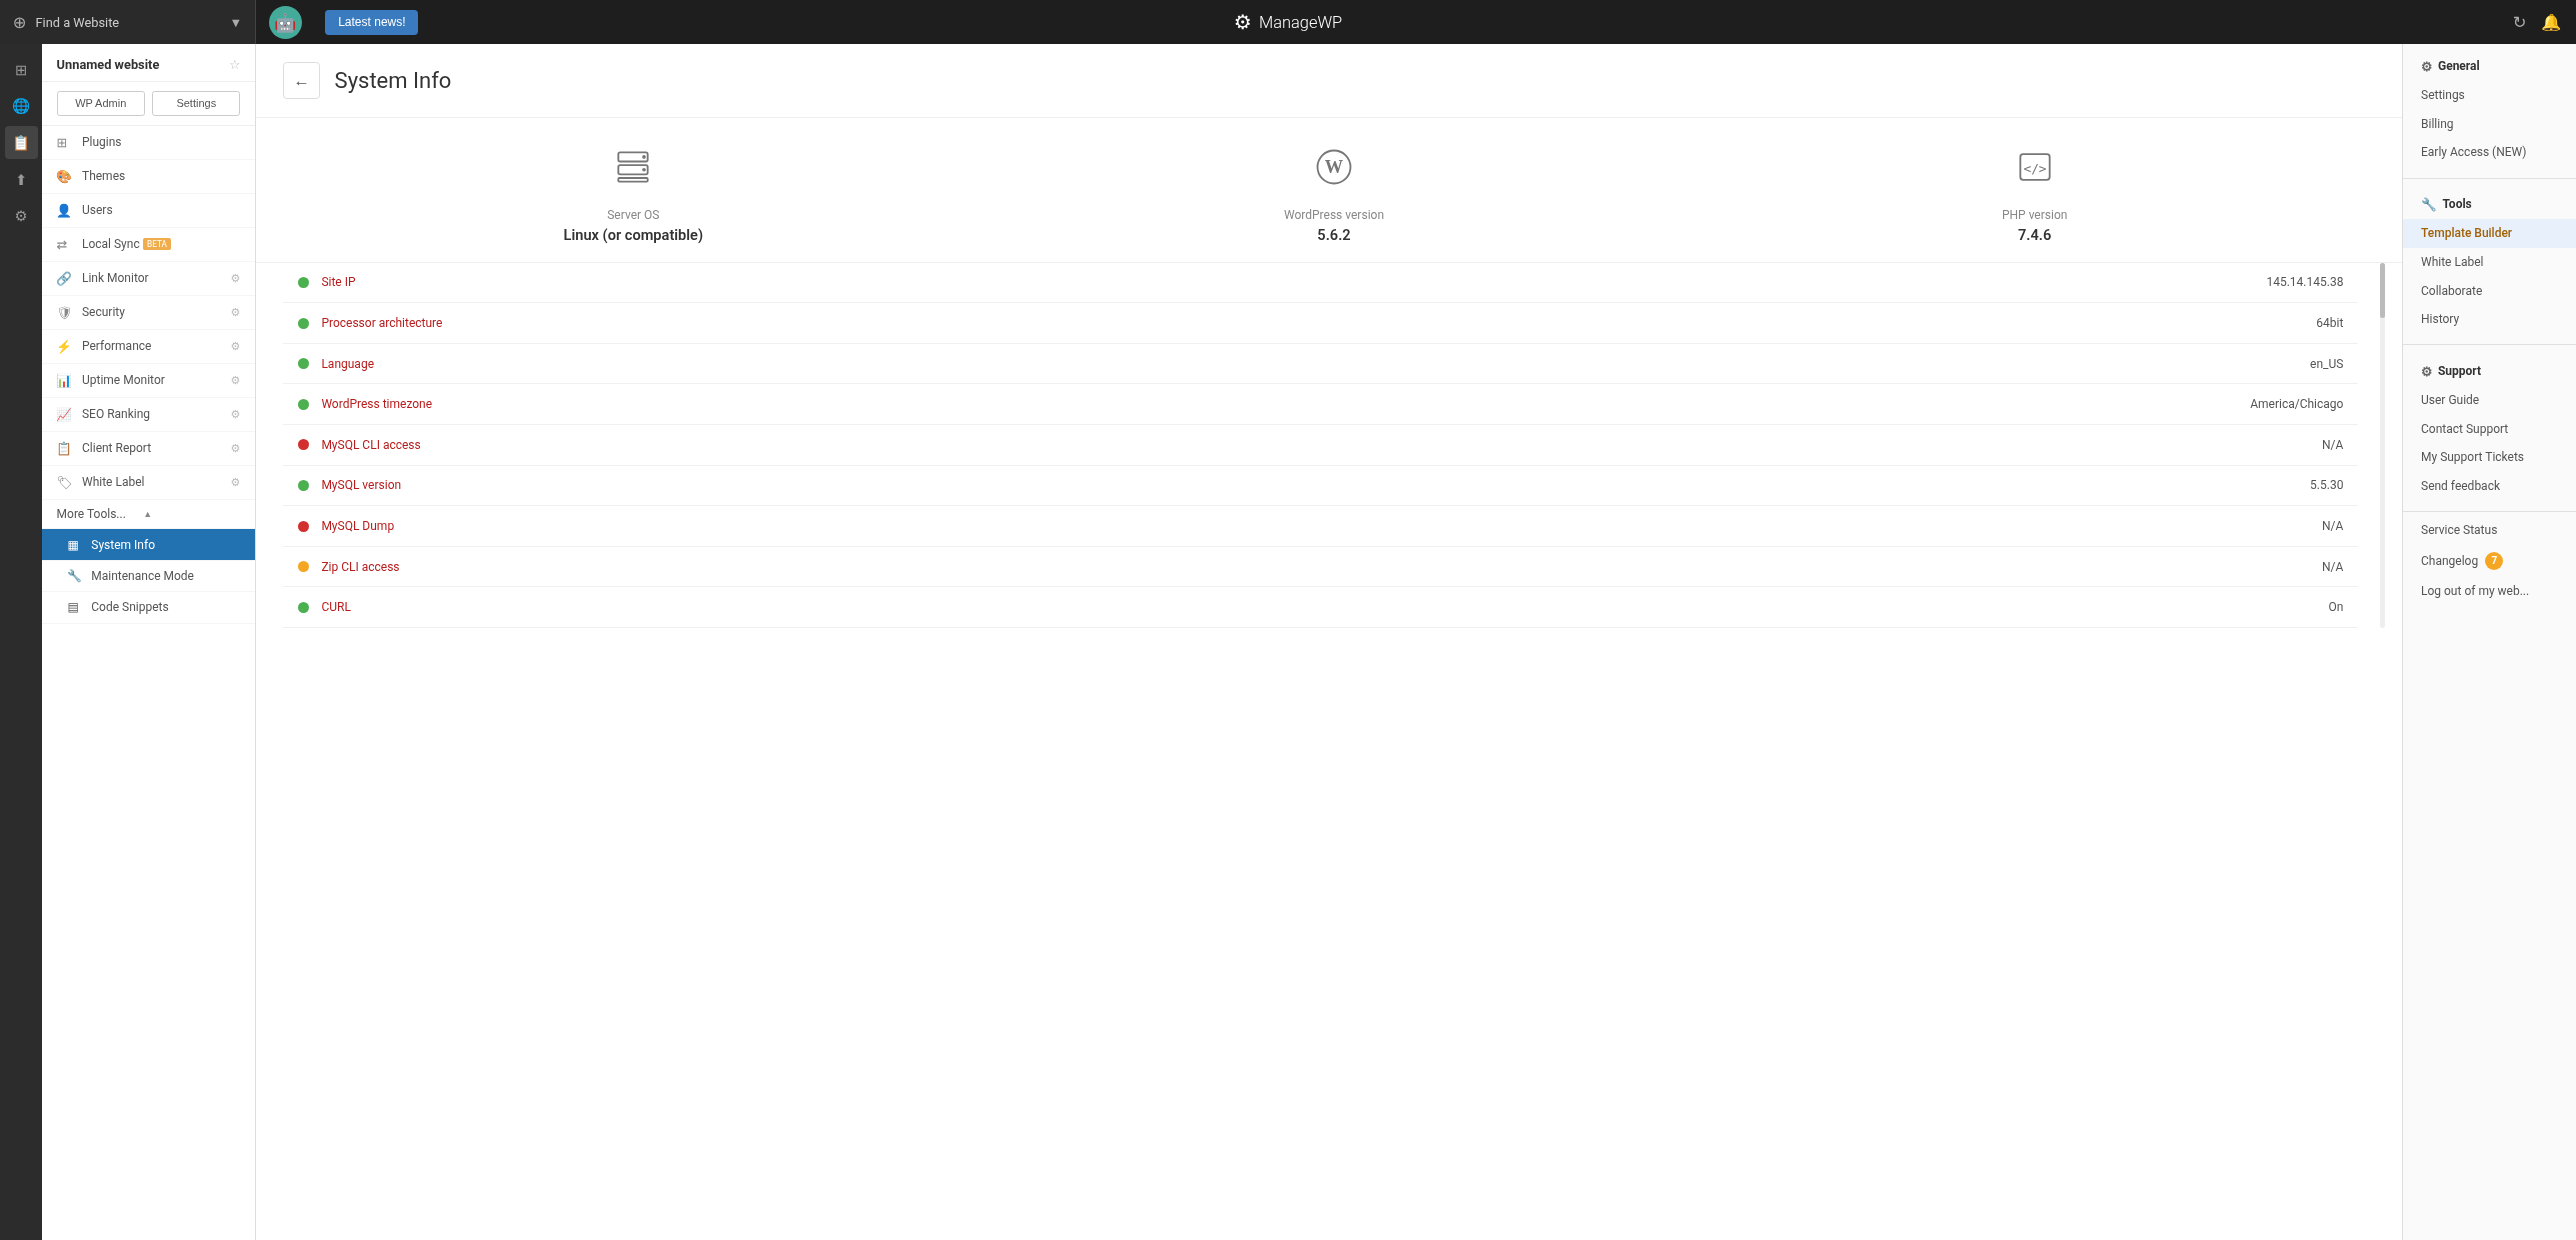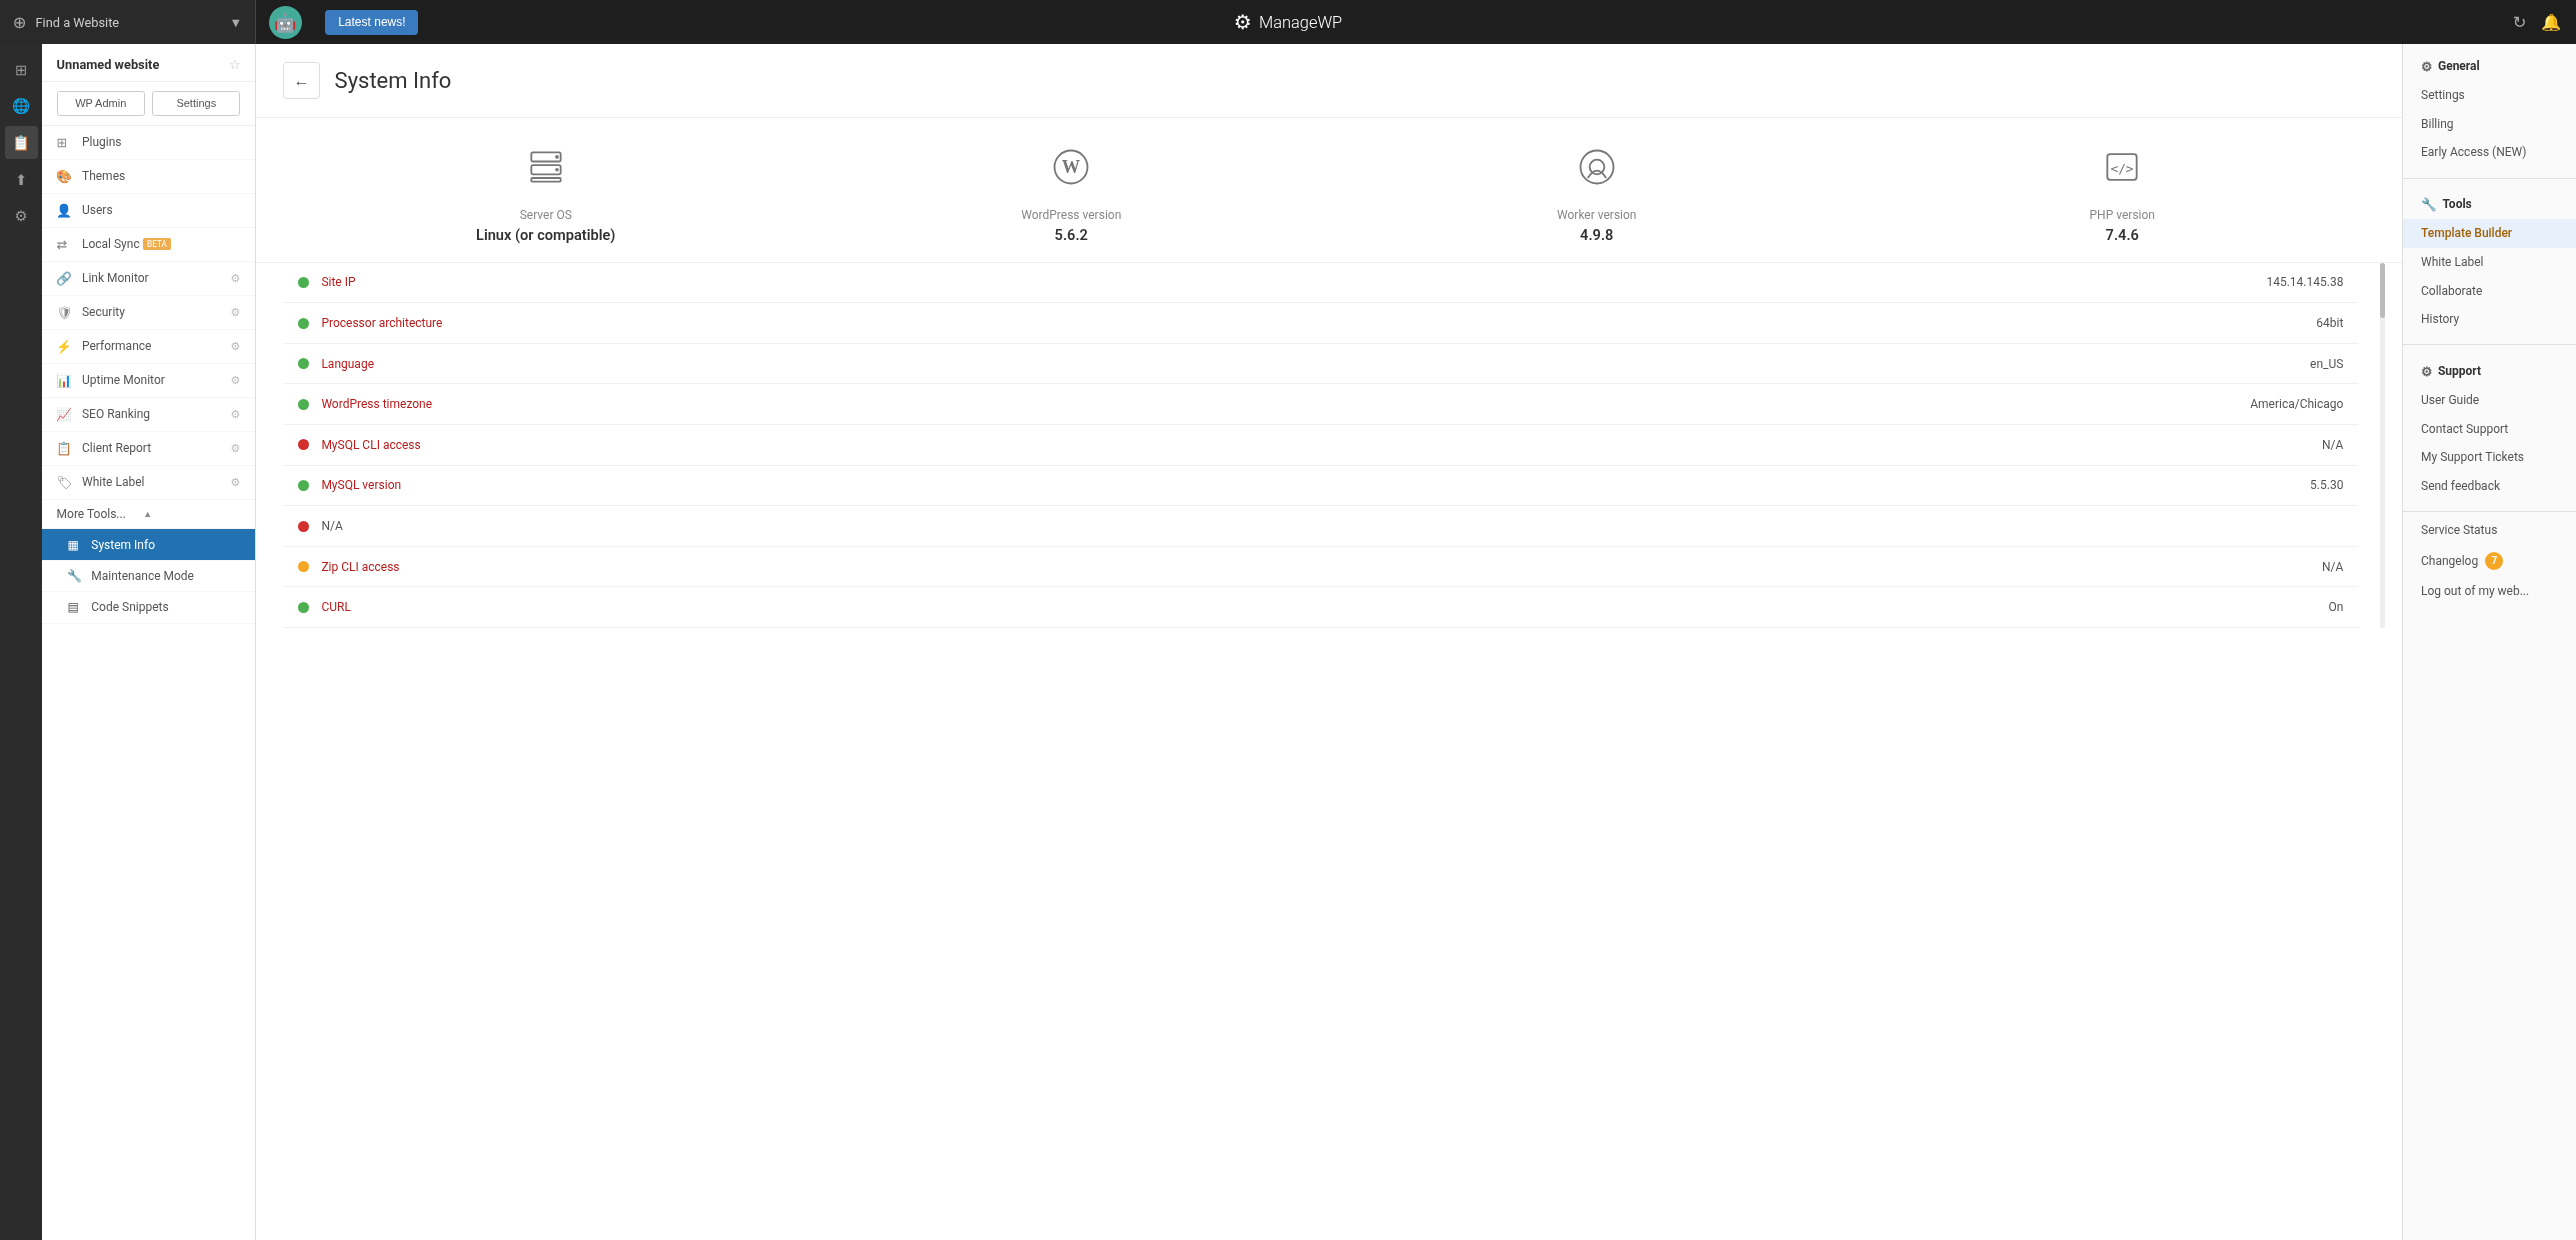--- a/index.html
+++ b/index.html
@@ -301,31 +301,20 @@
         <svg width="44" height="44" viewBox="0 0 48 48" fill="none" style="font-size:36px">
           <circle cx="24" cy="24" r="18" stroke="#777" stroke-width="2" fill="none"></circle>
           <text x="24" y="30" text-anchor="middle" fill="#777" font-size="20" font-family="serif" font-weight="bold">W</text>
         </svg>
       </div>
       <div class="card-label">WordPress version</div>
       <div class="card-value">5.6.2</div>
     </div>
     <div class="info-card">
       <div class="card-icon">
-        <svg width="44" height="44" viewBox="0 0 48 48" fill="none">
-          <circle cx="24" cy="24" r="18" stroke="#777" stroke-width="2" fill="none"></circle>
-          <circle cx="24" cy="24" r="8" stroke="#777" stroke-width="2" fill="none"></circle>
-          <path d="M14 36 Q24 20 34 36" stroke="#777" stroke-width="2" fill="none"></path>
-        </svg>
-      </div>
-      <div class="card-label">Worker version</div>
-      <div class="card-value">4.9.8</div>
-    </div>
-    <div class="info-card">
-      <div class="card-icon">
         <svg width="44" height="44" viewBox="0 0 48 48" fill="none" style="font-size:36px">
           <rect x="8" y="10" width="32" height="28" rx="3" stroke="#777" stroke-width="2" fill="none"></rect>
           <text x="24" y="30" text-anchor="middle" fill="#777" font-size="14" font-family="monospace">&lt;/&gt;</text>
         </svg>
       </div>
       <div class="card-label">PHP version</div>
       <div class="card-value">7.4.6</div>
     </div>
   </div>
 
@@ -357,20 +346,21 @@
     <span class="row-label">MySQL CLI access</span>
     <span class="row-value">N/A</span>
   </div>
         <div class="system-row">
     <span class="status-dot dot-green"></span>
     <span class="row-label">MySQL version</span>
     <span class="row-value">5.5.30</span>
   </div>
         <div class="system-row">
     <span class="status-dot dot-red"></span>
+    <span class="row-label">MySQL Dump</span>
     <span class="row-value">N/A</span>
   </div>
         <div class="system-row">
     <span class="status-dot dot-orange"></span>
     <span class="row-label">Zip CLI access</span>
     <span class="row-value">N/A</span>
   </div>
         <div class="system-row">
     <span class="status-dot dot-green"></span>
     <span class="row-label">CURL</span>

